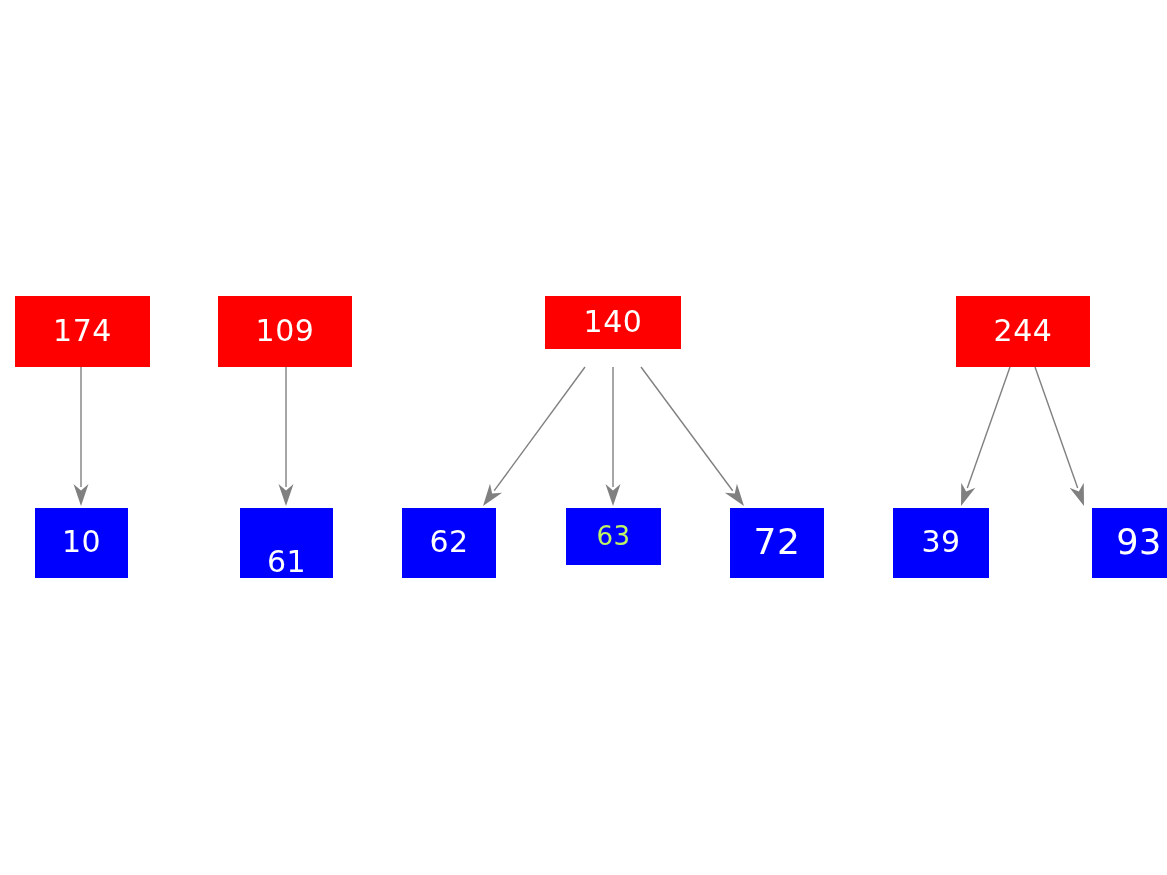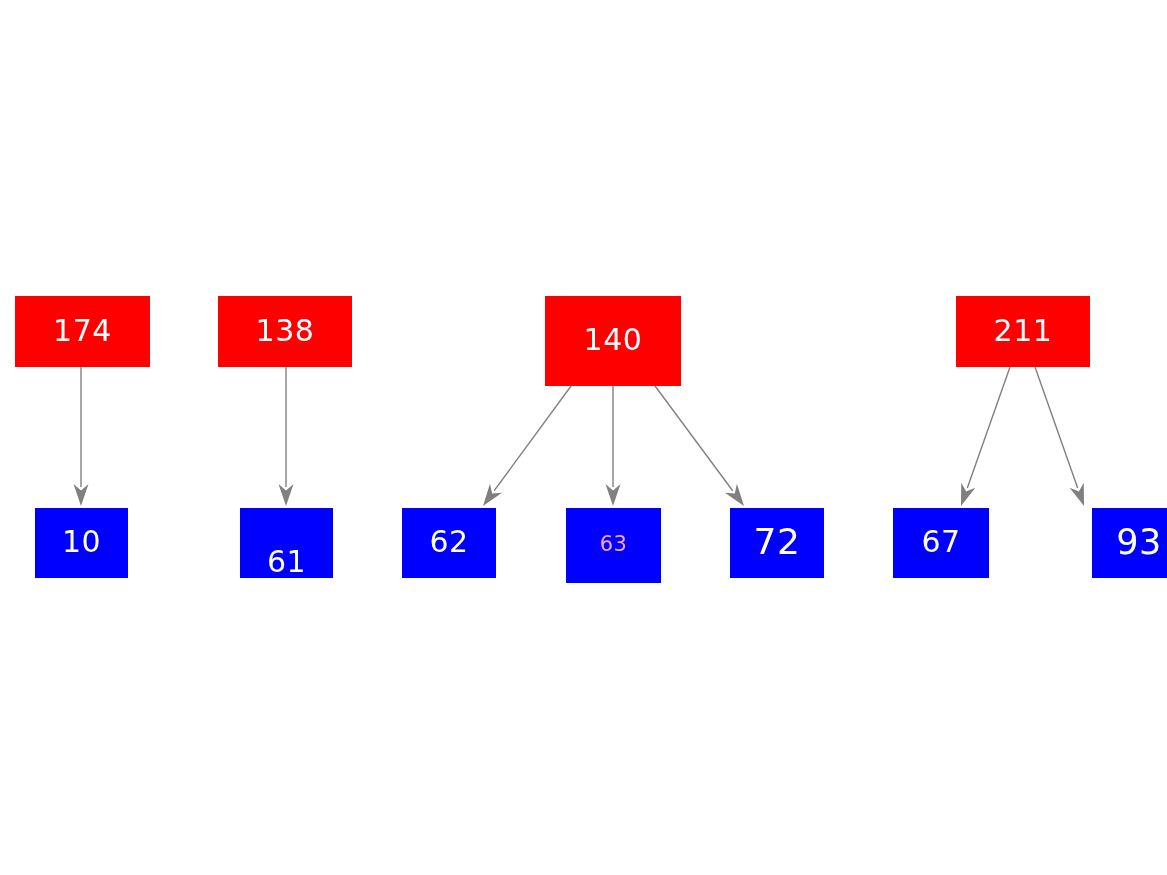--- a/index.html
+++ b/index.html
@@ -80,43 +80,43 @@
       <g>
         <line x1="1035" y1="367" x2="1077.6831614608323" y2="488.08080496032017" stroke="#808080" stroke-width="1.4"></line>
         <polygon points="1084.00,506.00 1069.61,487.74 1078.85,491.38 1083.76,482.76" fill="#808080"></polygon>
       </g>
     </svg>
   <div id="node-layer">
       <div class="node node-root" style="left: 15px; top: 296px; width: 135px; height: 71px; background: rgb(255, 0, 0); font-size: 30px; color: rgb(255, 255, 255);">
         <span class="node-label">174</span>
       </div>
       <div class="node node-root" style="left: 218px; top: 296px; width: 134px; height: 71px; background: rgb(255, 0, 0); font-size: 30px; color: rgb(255, 255, 255);">
-        <span class="node-label">138</span>
+        <span class="node-label">109</span>
       </div>
-      <div class="node node-root" style="left: 545px; top: 296px; width: 136px; height: 90px; background: rgb(255, 0, 0); font-size: 30px; color: rgb(255, 255, 255);">
+      <div class="node node-root" style="left: 545px; top: 296px; width: 136px; height: 53px; background: rgb(255, 0, 0); font-size: 30px; color: rgb(255, 255, 255);">
         <span class="node-label">140</span>
       </div>
       <div class="node node-root" style="left: 956px; top: 296px; width: 134px; height: 71px; background: rgb(255, 0, 0); font-size: 30px; color: rgb(255, 255, 255);">
-        <span class="node-label">211</span>
+        <span class="node-label">244</span>
       </div>
       <div class="node node-leaf" style="left: 35px; top: 508px; width: 93px; height: 70px; background: rgb(0, 0, 255); font-size: 30px; color: rgb(255, 255, 255);">
         <span class="node-label">10</span>
       </div>
       <div class="node node-leaf" style="left: 240px; top: 508px; width: 93px; height: 70px; background: rgb(0, 0, 255); font-size: 30px; color: rgb(255, 255, 255); align-items: flex-end;">
         <span class="node-label">61</span>
       </div>
       <div class="node node-leaf" style="left: 402px; top: 508px; width: 94px; height: 70px; background: rgb(0, 0, 255); font-size: 30px; color: rgb(255, 255, 255);">
         <span class="node-label">62</span>
       </div>
-      <div class="node node-leaf" style="left: 566px; top: 508px; width: 95px; height: 75px; background: rgb(0, 0, 255); font-size: 21px; color: #f9a8d4;">
+      <div class="node node-leaf" style="left: 566px; top: 508px; width: 95px; height: 57px; background: rgb(0, 0, 255); font-size: 26px; color: #bef264;">
         <span class="node-label">63</span>
       </div>
       <div class="node node-leaf" style="left: 730px; top: 508px; width: 94px; height: 70px; background: rgb(0, 0, 255); font-size: 36px; color: rgb(255, 255, 255);">
         <span class="node-label">72</span>
       </div>
       <div class="node node-leaf" style="left: 893px; top: 508px; width: 96px; height: 70px; background: rgb(0, 0, 255); font-size: 30px; color: rgb(255, 255, 255);">
-        <span class="node-label">67</span>
+        <span class="node-label">39</span>
       </div>
       <div class="node node-leaf" style="left: 1058px; top: 508px; width: 94px; height: 70px; background: rgb(0, 0, 255); font-size: 35px; color: rgb(255, 255, 255); margin-left: 34px;">
         <span class="node-label">93</span>
       </div>
     </div>
 </div>
 
 </body></html>

